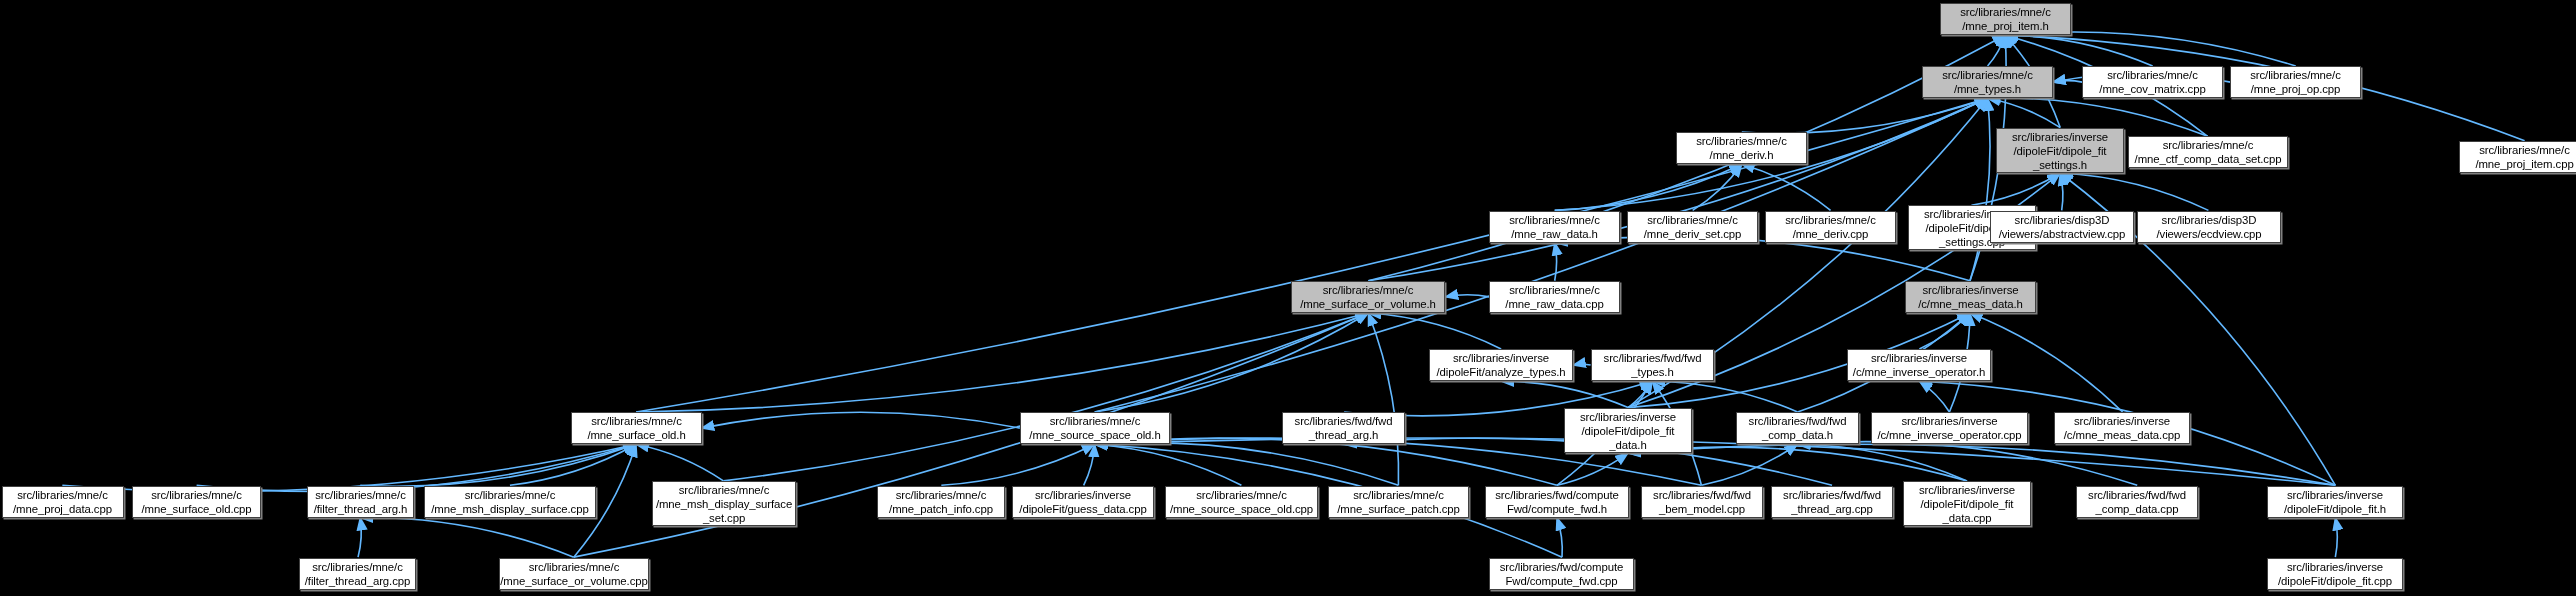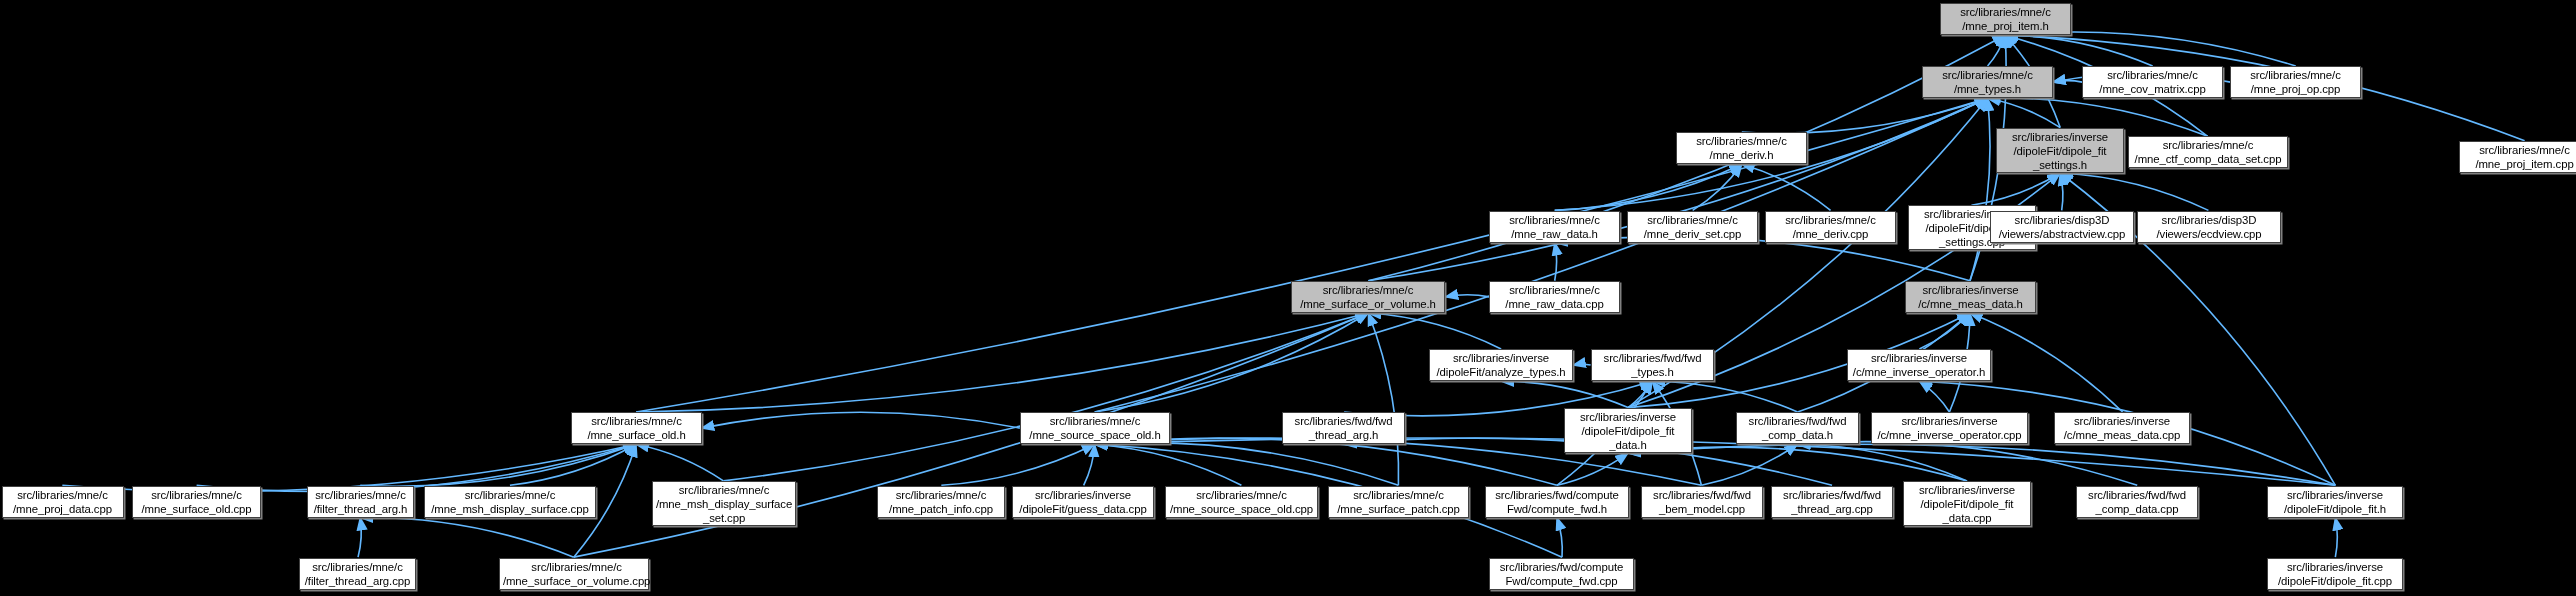--- a/index.html
+++ b/index.html
@@ -28,21 +28,21 @@
     box-sizing: border-box;
     background: #ffffff;
     border: 0.7px solid #404040;
     box-shadow: 1.5px 1.5px 0 0 #808080;
     color: #000000;
     font-size: 11.4px;
     line-height: 14px;
     text-align: center;
     display: flex;
     align-items: center;
-    justify-content: flex-start;
+    justify-content: center;
     white-space: pre-line;
     letter-spacing: -0.1px;
     z-index: 5;
   }
   .node.root {
     background: #bfbfbf;
   }
   .node-label {
     display: block;
     width: 100%;

